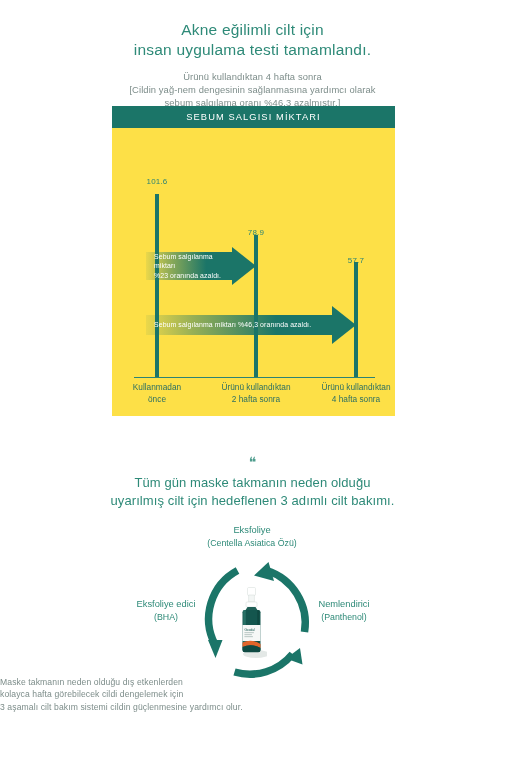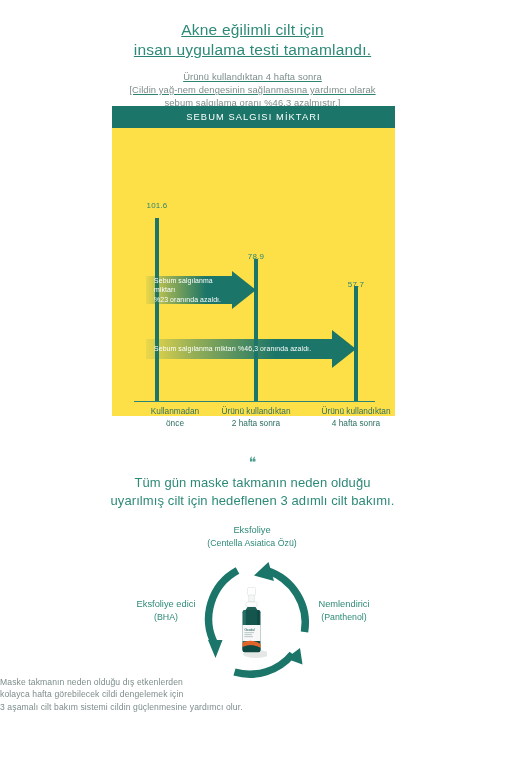--- a/index.html
+++ b/index.html
@@ -5,42 +5,42 @@
   html,body{margin:0;padding:0;}
   body{
     width:505px;height:757px;background:#ffffff;
     font-family:"Liberation Sans", sans-serif;
     -webkit-font-smoothing:antialiased;
     color:#2c8374;overflow:hidden;position:relative;
   }
   .page{position:relative;width:505px;height:757px;}
 
   
-  .hero{position:absolute;left:0;top:20px;width:505px;text-align:center;text-decoration:underline;}
+  .hero{position:absolute;left:0;top:20px;width:505px;text-align:center;}
   .hero h1{
     margin:0;font-size:15.5px;line-height:20px;font-weight:400;
     color:#2e8a78;letter-spacing:.2px;
   }
   .hero .sub{
     margin-top:10px;font-size:9.4px;line-height:13.2px;
     color:#7d8d8a;font-weight:400;letter-spacing:.1px;
   }
 
   
   .card{
     position:absolute;left:112px;top:106px;width:283px;height:310px;
     background:#fde047;
   }
   .card-head{
     height:22px;background:#1b7568;display:flex;align-items:center;justify-content:center;
   }
   .card-head span{
     color:#ffffff;font-size:9.3px;letter-spacing:1.1px;font-weight:400;
   }
-  .plot{position:relative;width:338px;height:288px;margin-top:24px;}
+  .plot{position:relative;width:338px;height:288px;}
 
   
   .axis{
     position:absolute;left:22px;top:249px;width:241px;height:1.4px;background:#2c8374;
   }
   
   .bar{position:absolute;width:3.4px;background:#1b7568;}
   .bar-val{
     position:absolute;font-size:8px;color:#2c8374;letter-spacing:.2px;
     transform:translateX(-50%);white-space:nowrap;
@@ -140,21 +140,21 @@
 
       <div class="arrow" style="left:34px;top:178px;height:38px;">
         <div class="tail" style="width:186px;height:20px;margin-top:9px;">
           <p>Sebum salgılanma miktarı %46,3 oranında azaldı.</p>
         </div>
         <div class="head" style="border-width:19px 0 19px 24px;"></div>
       </div>
 
       <div class="axis"></div>
 
-      <div class="xlab" style="left:63px;">
+      <div class="xlab" style="left:45px;">
         <span>Kullanmadan</span><br>
         <span>önce</span>
       </div>
       <div class="xlab" style="left:144px;">
         <span>Ürünü kullandıktan</span><br>
         <span>2 hafta sonra</span>
       </div>
       <div class="xlab" style="left:244px;">
         <span>Ürünü kullandıktan</span><br>
         <span>4 hafta sonra</span>

